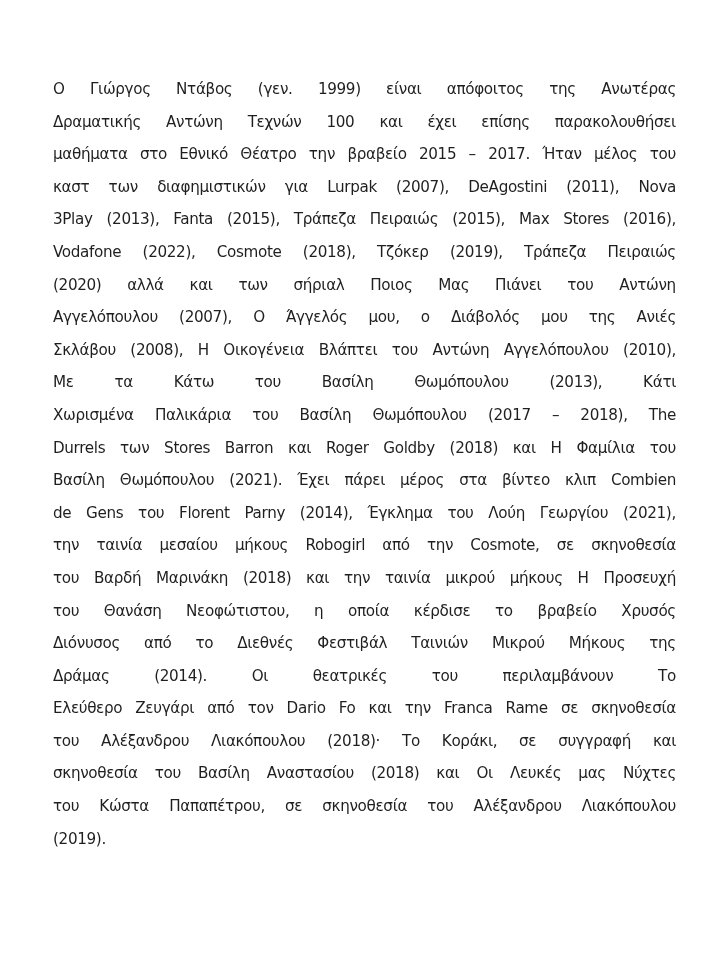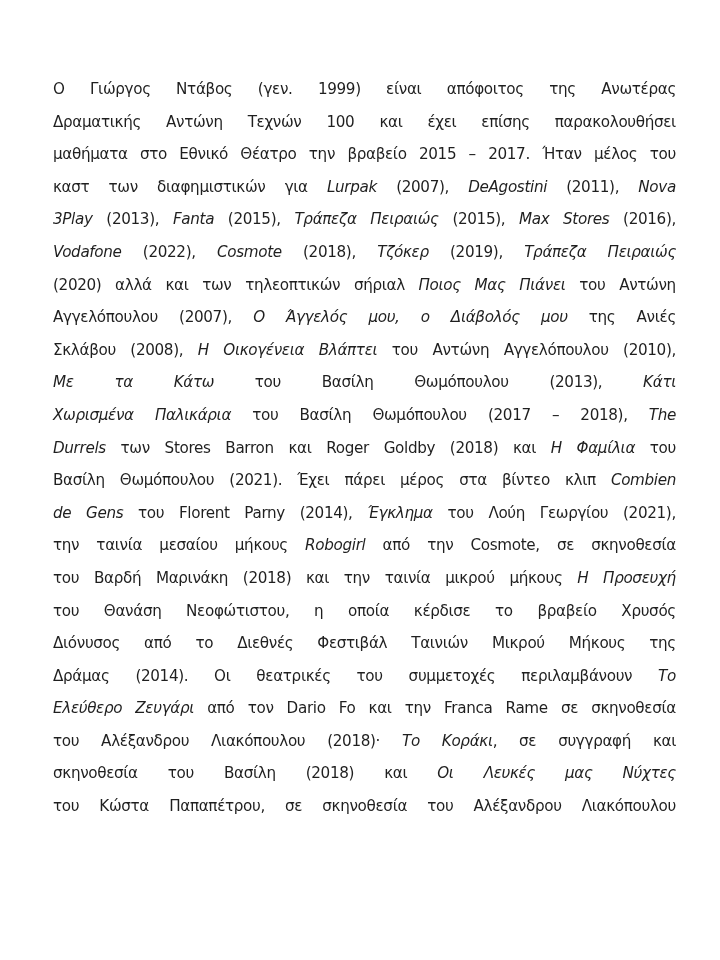--- a/index.html
+++ b/index.html
@@ -34,21 +34,21 @@
       word-spacing: 0px;
     }
     .line.last {
       text-align-last: left;
     }
     .line .inner {
       display: flex;
       justify-content: space-between;
       width: 100%;
     }
-    .seg-i { font-style: italic; }
+    .seg-i { }
     .seg-r { font-style: normal; }
   </style>
 </head>
 <body>
 
 <div class="page">
   <div id="paragraph">
       <div class="line">
         <div class="inner">
           <span><span class="seg-r">Ο</span></span>
@@ -128,21 +128,20 @@
           <span><span class="seg-i">Τράπεζα</span></span>
           <span><span class="seg-i">Πειραιώς</span></span>
         </div>
       </div>
       <div class="line">
         <div class="inner">
           <span><span class="seg-r">(2020)</span></span>
           <span><span class="seg-r">αλλά</span></span>
           <span><span class="seg-r">και</span></span>
           <span><span class="seg-r">των</span></span>
-          <span><span class="seg-r">τηλεοπτικών</span></span>
           <span><span class="seg-r">σήριαλ</span></span>
           <span><span class="seg-i">Ποιος</span></span>
           <span><span class="seg-i">Μας</span></span>
           <span><span class="seg-i">Πιάνει</span></span>
           <span><span class="seg-r">του</span></span>
           <span><span class="seg-r">Αντώνη</span></span>
         </div>
       </div>
       <div class="line">
         <div class="inner">
@@ -296,21 +295,20 @@
           <span><span class="seg-r">της</span></span>
         </div>
       </div>
       <div class="line">
         <div class="inner">
           <span><span class="seg-r">Δράμας</span></span>
           <span><span class="seg-r">(2014).</span></span>
           <span><span class="seg-r">Οι</span></span>
           <span><span class="seg-r">θεατρικές</span></span>
           <span><span class="seg-r">του</span></span>
-          <span><span class="seg-r">συμμετοχές</span></span>
           <span><span class="seg-r">περιλαμβάνουν</span></span>
           <span><span class="seg-i">Το</span></span>
         </div>
       </div>
       <div class="line">
         <div class="inner">
           <span><span class="seg-i">Ελεύθερο</span></span>
           <span><span class="seg-i">Ζευγάρι</span></span>
           <span><span class="seg-r">από</span></span>
           <span><span class="seg-r">τον</span></span>
@@ -335,34 +333,36 @@
           <span><span class="seg-r">σε</span></span>
           <span><span class="seg-r">συγγραφή</span></span>
           <span><span class="seg-r">και</span></span>
         </div>
       </div>
       <div class="line">
         <div class="inner">
           <span><span class="seg-r">σκηνοθεσία</span></span>
           <span><span class="seg-r">του</span></span>
           <span><span class="seg-r">Βασίλη</span></span>
+          <span><span class="seg-r">Αναστασίου</span></span>
           <span><span class="seg-r">(2018)</span></span>
           <span><span class="seg-r">και</span></span>
           <span><span class="seg-i">Οι</span></span>
           <span><span class="seg-i">Λευκές</span></span>
           <span><span class="seg-i">μας</span></span>
           <span><span class="seg-i">Νύχτες</span></span>
         </div>
       </div>
       <div class="line">
         <div class="inner">
           <span><span class="seg-r">του</span></span>
           <span><span class="seg-r">Κώστα</span></span>
           <span><span class="seg-r">Παπαπέτρου,</span></span>
           <span><span class="seg-r">σε</span></span>
           <span><span class="seg-r">σκηνοθεσία</span></span>
           <span><span class="seg-r">του</span></span>
           <span><span class="seg-r">Αλέξανδρου</span></span>
           <span><span class="seg-r">Λιακόπουλου</span></span>
         </div>
       </div>
+      <div class="line last"><span class="seg-r">(2019).</span></div>
     </div>
 </div>
 
 </body></html>

